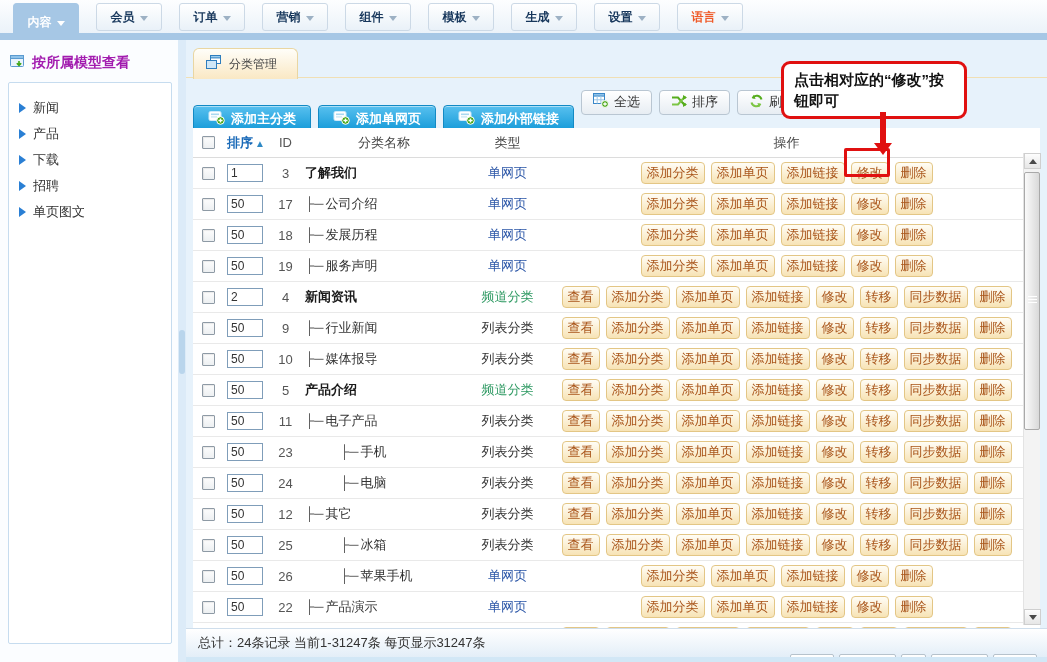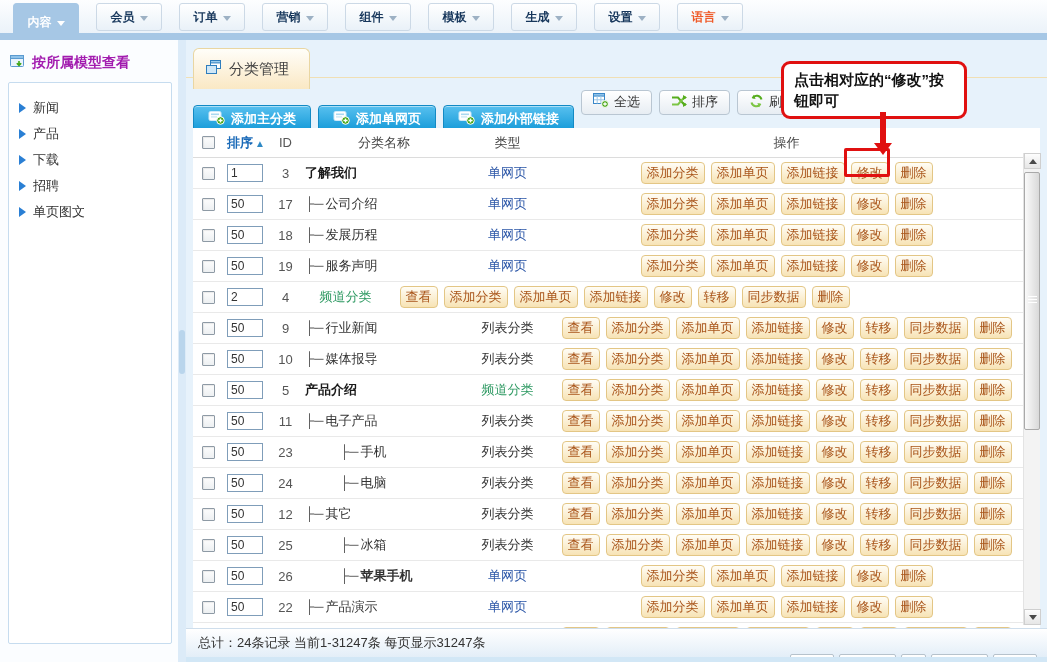--- a/index.html
+++ b/index.html
@@ -29,23 +29,23 @@
     height:562px; padding:12px 0 0 10px; }
   .side-item { display:flex; align-items:center; gap:7px; height:26px; font-size:13px; color:#333; cursor:pointer; }
   .tri { width:0; height:0; border-top:5px solid transparent; border-bottom:5px solid transparent;
     border-left:7px solid #2a7fd4; }
   .splitter { position:absolute; left:178px; top:40px; width:8px; height:622px; background:#dcebf8; }
   .splitter .grip { position:absolute; left:1px; top:290px; width:6px; height:44px; background:#b9d5ec; border-radius:3px; }
 
   
   .main { position:absolute; left:186px; top:40px; width:861px; height:622px; background:#e7f2fb; }
   .tabbar { position:absolute; left:0; top:0; width:861px; height:38px; border-bottom:1px solid #f0dfb4; }
-  .tab { position:absolute; left:7px; top:8px; height:41px; padding:0 20px 0 12px; display:flex; align-items:center; gap:7px;
+  .tab { position:absolute; left:7px; top:8px; height:31px; padding:0 20px 0 12px; display:flex; align-items:center; gap:7px;
     background:linear-gradient(#fffef9,#fae8c4); border:1px solid #e9d6a2; border-bottom:none;
-    border-radius:6px 6px 0 0; font-size:15px; color:#444; cursor:pointer; }
+    border-radius:6px 6px 0 0; font-size:12px; color:#444; cursor:pointer; }
 
   .toolbar { position:absolute; left:7px; top:47px; height:30px; display:flex; gap:7px; align-items:center; }
   .btn-blue { height:27px; padding:0 14px; display:flex; align-items:center; gap:6px;
     background:linear-gradient(#58c0ef,#149ad8); border:1px solid #138ac4; border-radius:4px;
     color:#fff; font-size:13px; font-weight:bold; cursor:pointer; box-shadow:inset 0 1px 0 rgba(255,255,255,.5);margin-top:33px; }
   .btn-gray { height:25px; padding:0 11px; display:flex; align-items:center; gap:5px;
     background:linear-gradient(#ffffff,#e7edf3); border:1px solid #b9c6d2; border-radius:4px;
     color:#333; font-size:13px; cursor:pointer; }
 
   
@@ -338,20 +338,21 @@
               <button class="action-btn">修改</button>
               <button class="action-btn">删除</button>
             </div>
           </div>
           <div class="trow">
             <div class="c-cb">
               <span class="checkbox"></span>
             </div>
             <div class="c-sort"><input class="sort-input" value="2" style=""></div>
             <div class="c-id">4</div>
+            <div class="c-name" style="padding-left: 2px;"><span class="name-b">新闻资讯</span></div>
             <div class="c-type" style="color: rgb(47, 154, 99);">频道分类</div>
             <div class="c-act">
               <button class="action-btn">查看</button>
               <button class="action-btn">添加分类</button>
               <button class="action-btn">添加单页</button>
               <button class="action-btn">添加链接</button>
               <button class="action-btn">修改</button>
               <button class="action-btn">转移</button>
               <button class="action-btn">同步数据</button>
               <button class="action-btn">删除</button>
@@ -508,21 +509,21 @@
               <button class="action-btn">同步数据</button>
               <button class="action-btn">删除</button>
             </div>
           </div>
           <div class="trow">
             <div class="c-cb">
               <span class="checkbox"></span>
             </div>
             <div class="c-sort"><input class="sort-input" value="50" style=""></div>
             <div class="c-id">26</div>
-            <div class="c-name" style="padding-left: 37px; font-weight: bold;"><span class="prefix">├─</span><span>苹果手机</span></div>
+            <div class="c-name" style="padding-left: 37px;"><span class="prefix">├─</span><span>苹果手机</span></div>
             <div class="c-type" style="color: rgb(43, 86, 167);">单网页</div>
             <div class="c-act">
               <button class="action-btn">添加分类</button>
               <button class="action-btn">添加单页</button>
               <button class="action-btn">添加链接</button>
               <button class="action-btn">修改</button>
               <button class="action-btn">删除</button>
             </div>
           </div>
           <div class="trow">

